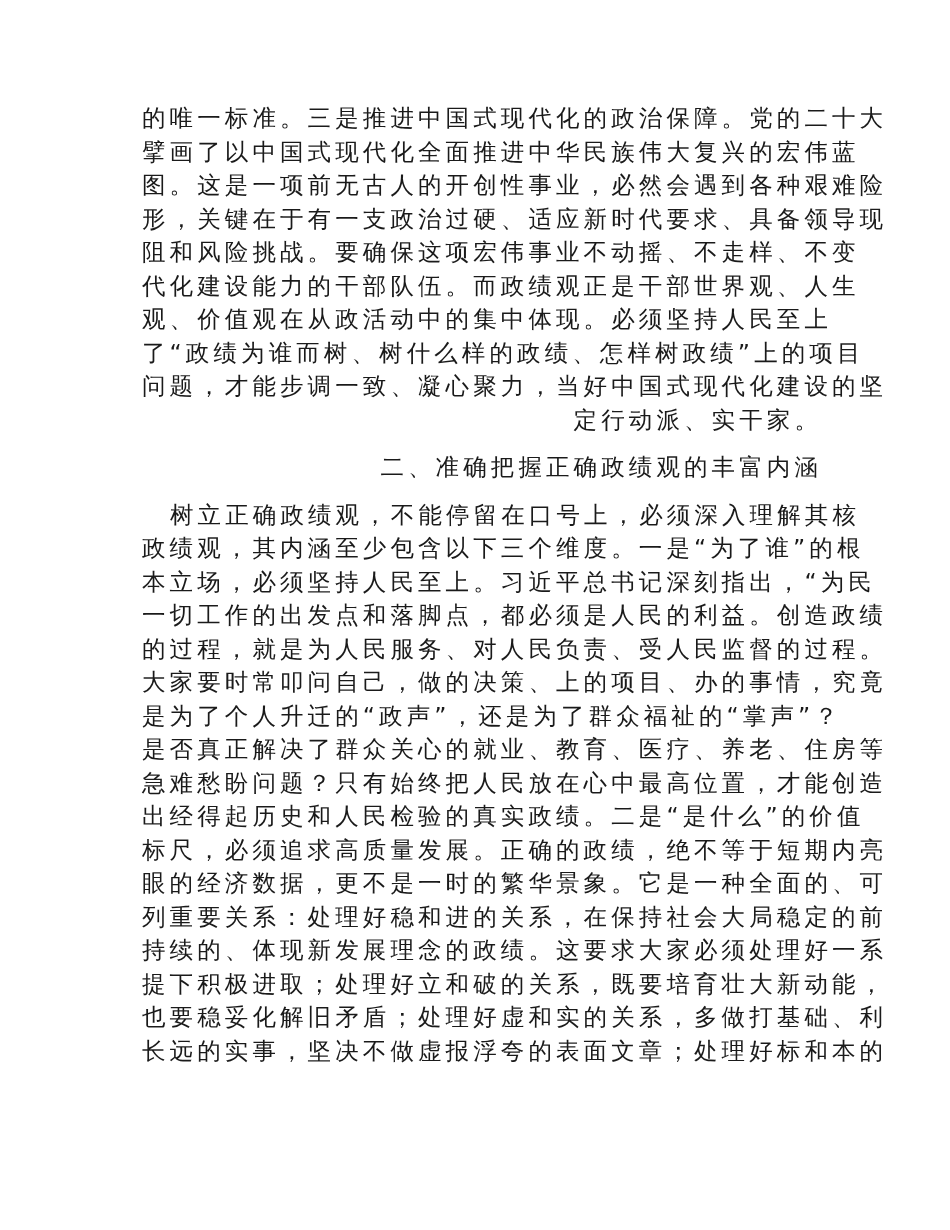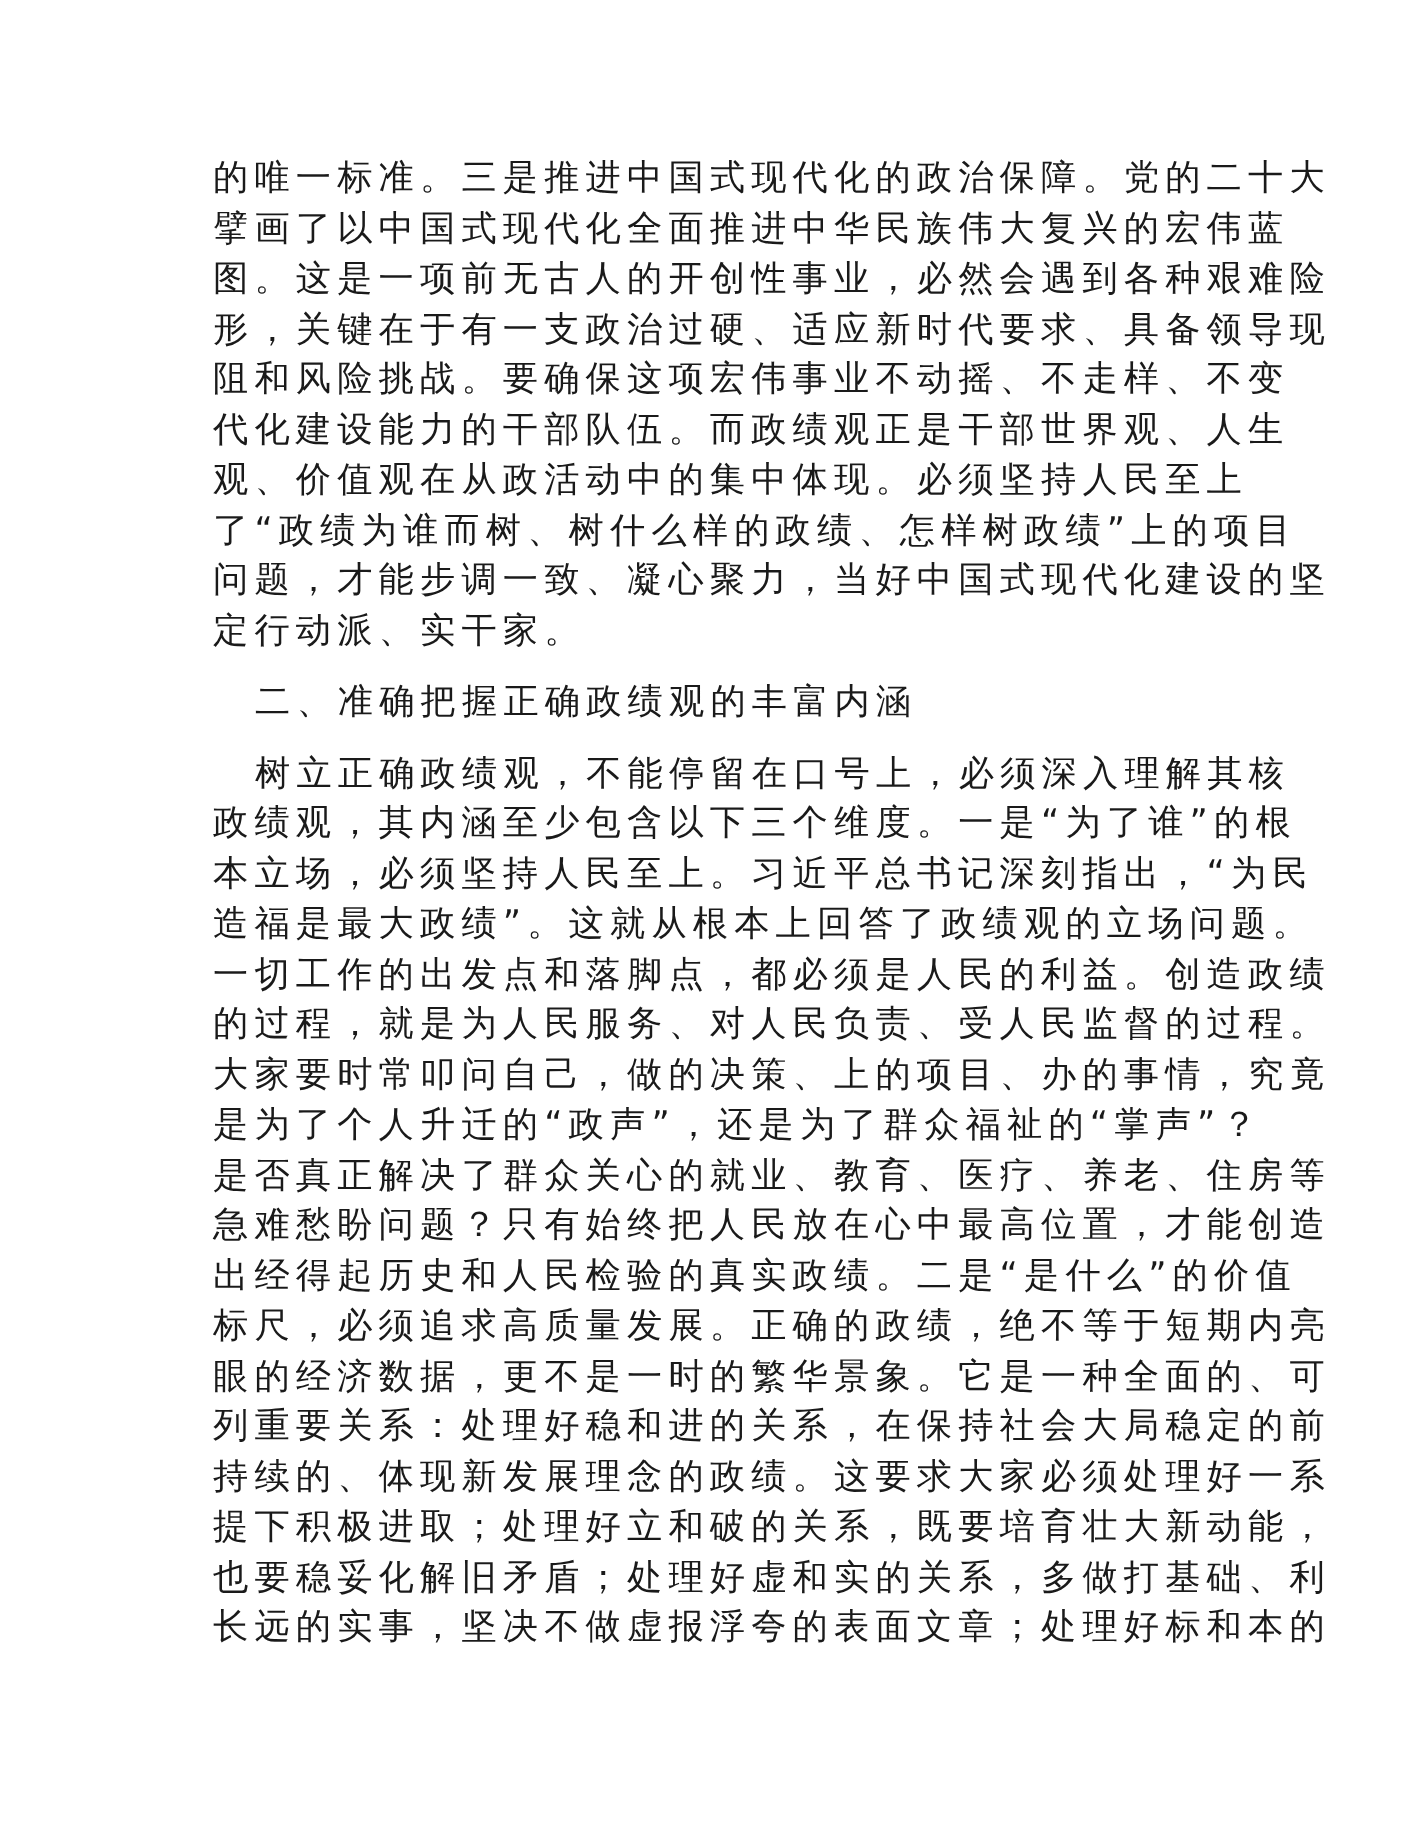--- a/index.html
+++ b/index.html
@@ -13,31 +13,33 @@
       position: relative;
       overflow: hidden;
       font-family: "DejaVu Sans", "Liberation Sans", sans-serif;
       color: #1a1a1a;
     }
     .page {
       position: absolute;
       left: 142px;
       top: 102px;
       width: 680px;
+      text-align: right;
     }
     .line {
       display: block;
       height: 33.5px;
       line-height: 33.5px;
       font-size: 23.5px;
       white-space: nowrap;
       letter-spacing: 4.1px;
     }
     .indent {
       padding-left: 28px;
+      font-family: Liberation Serif, serif;
     }
     .gap-before-heading {
       height: 14px;
     }
     .gap-after-heading {
       height: 14px;
     }
   </style>
 </head>
 <body>
@@ -60,21 +62,20 @@
   <div class="gap-before-heading"></div>
 
   <span class="line indent">二、准确把握正确政绩观的丰富内涵</span>
 
   <div class="gap-after-heading"></div>
 
   <div>
     <span class="line indent">树立正确政绩观，不能停留在口号上，必须深入理解其核</span>
     <span class="line">政绩观，其内涵至少包含以下三个维度。一是“为了谁”的根</span>
     <span class="line">本立场，必须坚持人民至上。习近平总书记深刻指出，“为民</span>
-    <span class="line">造福是最大政绩”。这就从根本上回答了政绩观的立场问题。</span>
     <span class="line">一切工作的出发点和落脚点，都必须是人民的利益。创造政绩</span>
     <span class="line">的过程，就是为人民服务、对人民负责、受人民监督的过程。</span>
     <span class="line">大家要时常叩问自己，做的决策、上的项目、办的事情，究竟</span>
     <span class="line">是为了个人升迁的“政声”，还是为了群众福祉的“掌声”？</span>
     <span class="line">是否真正解决了群众关心的就业、教育、医疗、养老、住房等</span>
     <span class="line">急难愁盼问题？只有始终把人民放在心中最高位置，才能创造</span>
     <span class="line">出经得起历史和人民检验的真实政绩。二是“是什么”的价值</span>
     <span class="line">标尺，必须追求高质量发展。正确的政绩，绝不等于短期内亮</span>
     <span class="line">眼的经济数据，更不是一时的繁华景象。它是一种全面的、可</span>
     <span class="line">列重要关系：处理好稳和进的关系，在保持社会大局稳定的前</span>

